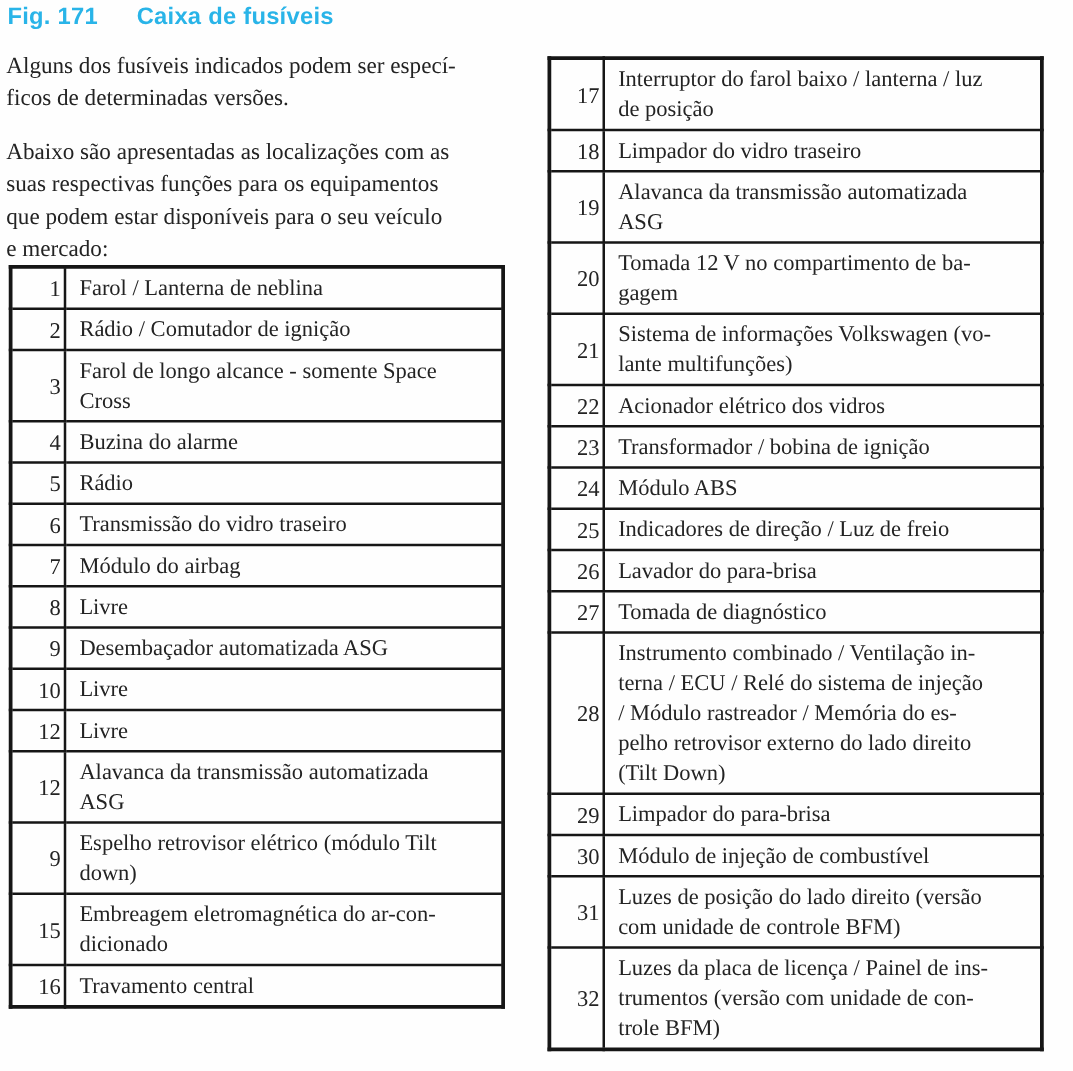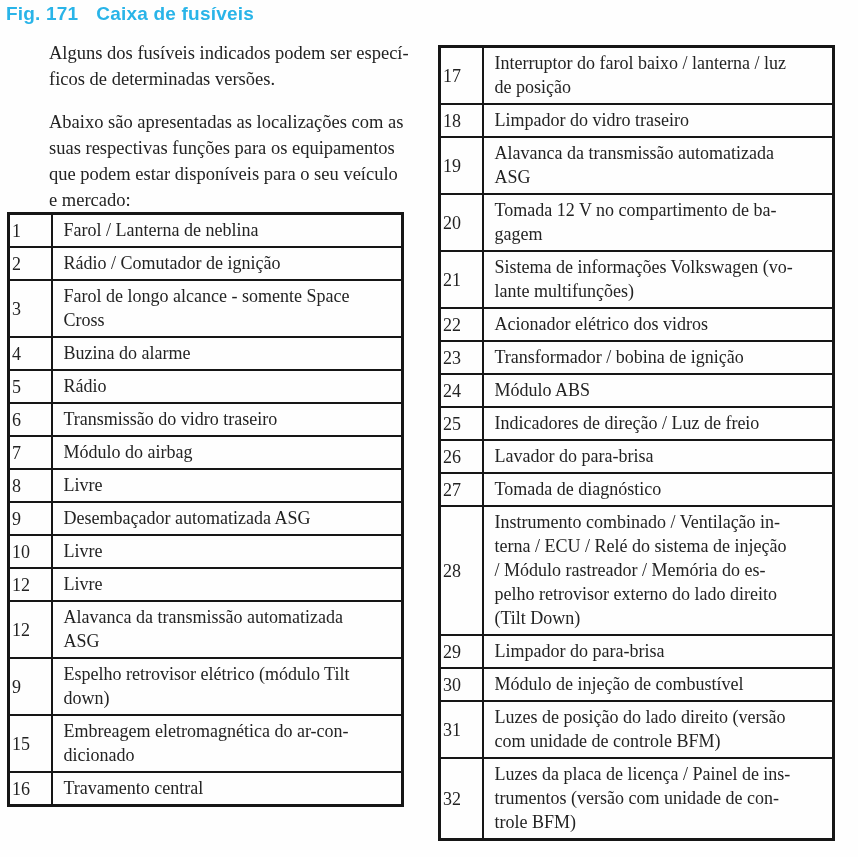--- a/index.html
+++ b/index.html
@@ -12,51 +12,50 @@
     overflow: hidden;
   }
   .fig-title {
     position: absolute;
     left: 6px; top: 3px;
     font-family: "Liberation Sans", sans-serif;
     font-size: 19px;
     font-weight: bold;
     letter-spacing: 0.2px;
   }
-  .fig-title .fig-label { margin-right: 18px; }
+  .fig-title .fig-label { margin-right: 31px; }
   .intro {
     position: absolute;
     left: 5px; top: 40px;
     width: 434px;
   }
   .intro p {
     font-size: 18.5px;
     line-height: 26px;
     white-space: pre-line;
     margin-bottom: 17px;
-    margin-left: 44px;
   }
   table.fuse-table {
     position: absolute;
     border-collapse: collapse;
     width: 397px;
     background: #fefefe;
     border: 3px solid #161616;
   }
   #fuse-table-left  { left: 7px;  top: 212px; }
   #fuse-table-right { left: 438px; top: 45px; }
   table.fuse-table td {
     border: 2px solid #161616;
     font-size: 18px;
     line-height: 24px;
     vertical-align: middle;
   }
   td.num {
     width: 43px;
-    text-align: left;
+    text-align: right;
     padding: 3px 2px;
   }
   td.desc {
     padding: 3px 8px 4px 11px;
     white-space: pre-line;
   }
 </style>
 </head>
 <body>
 

